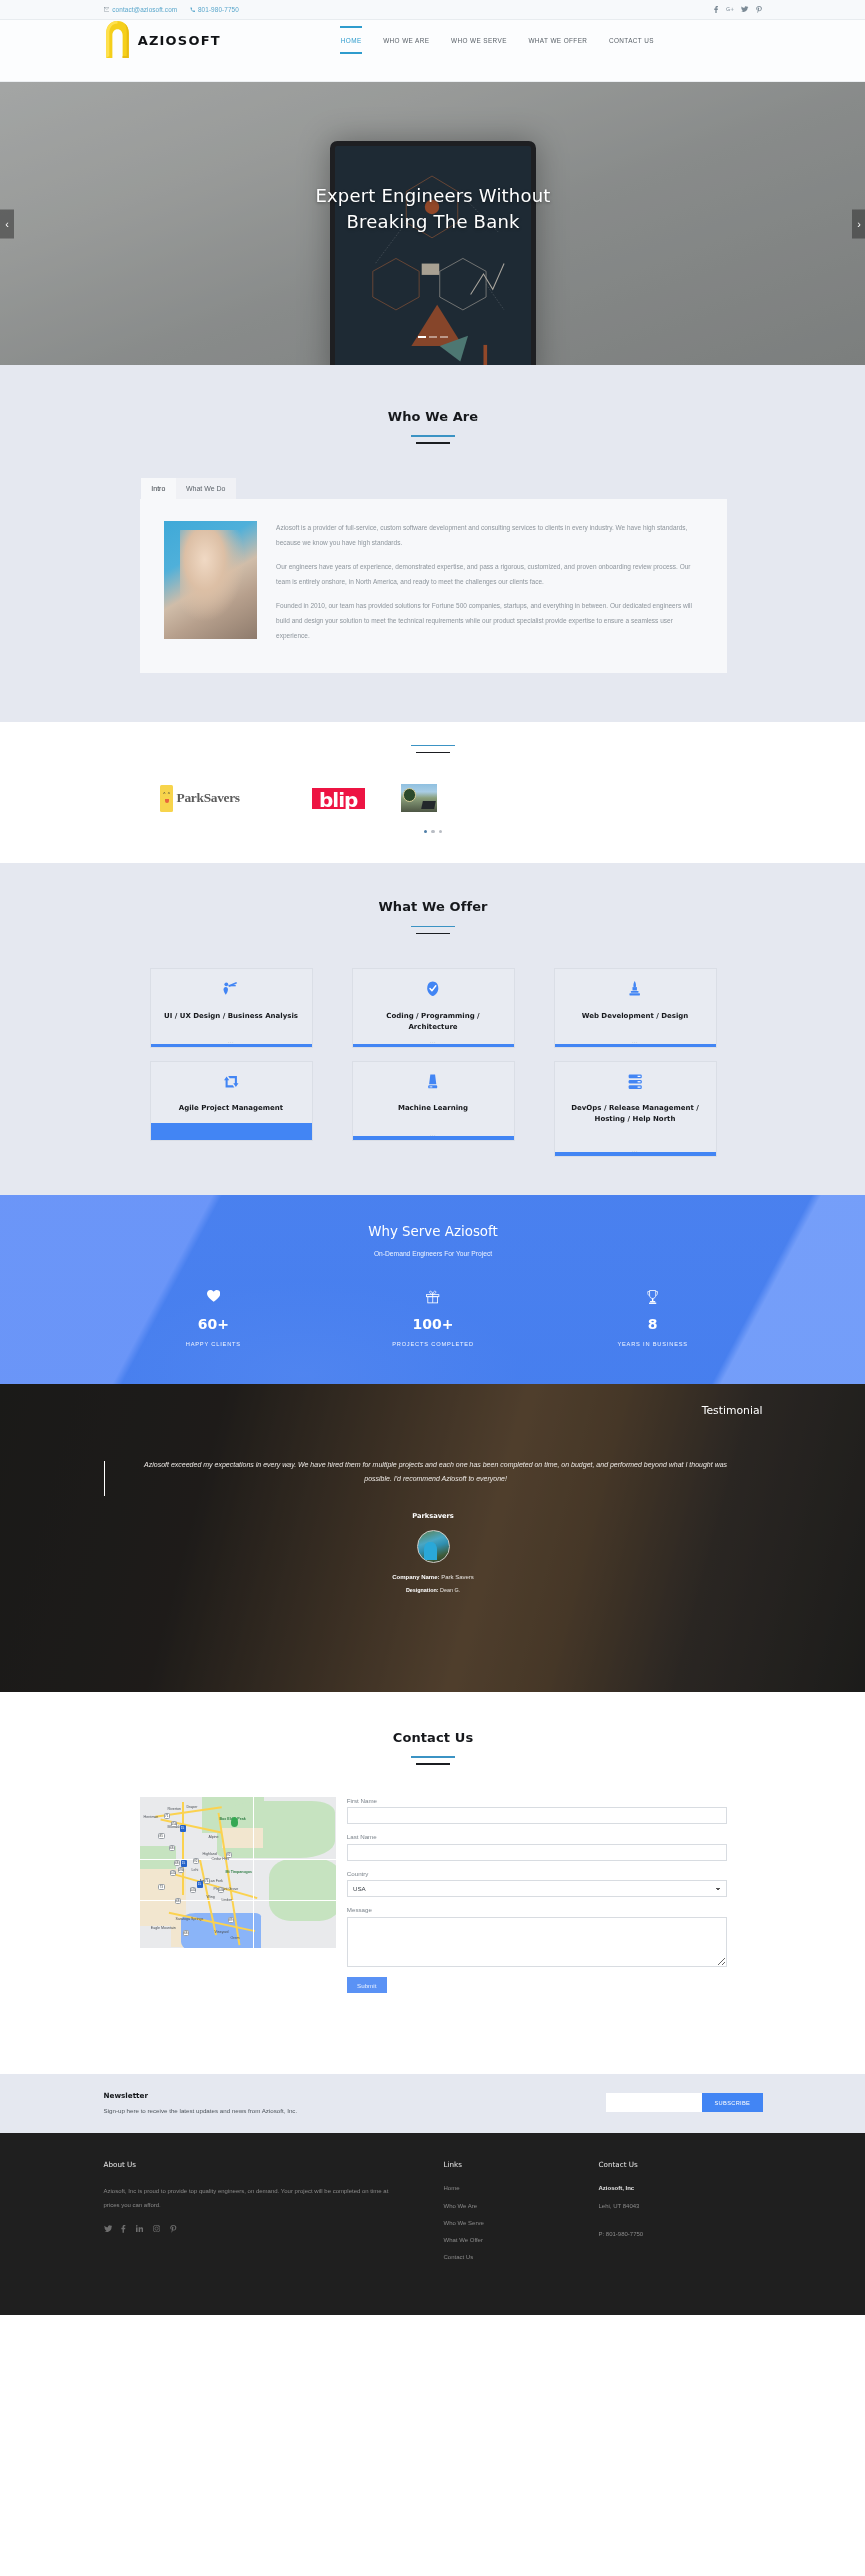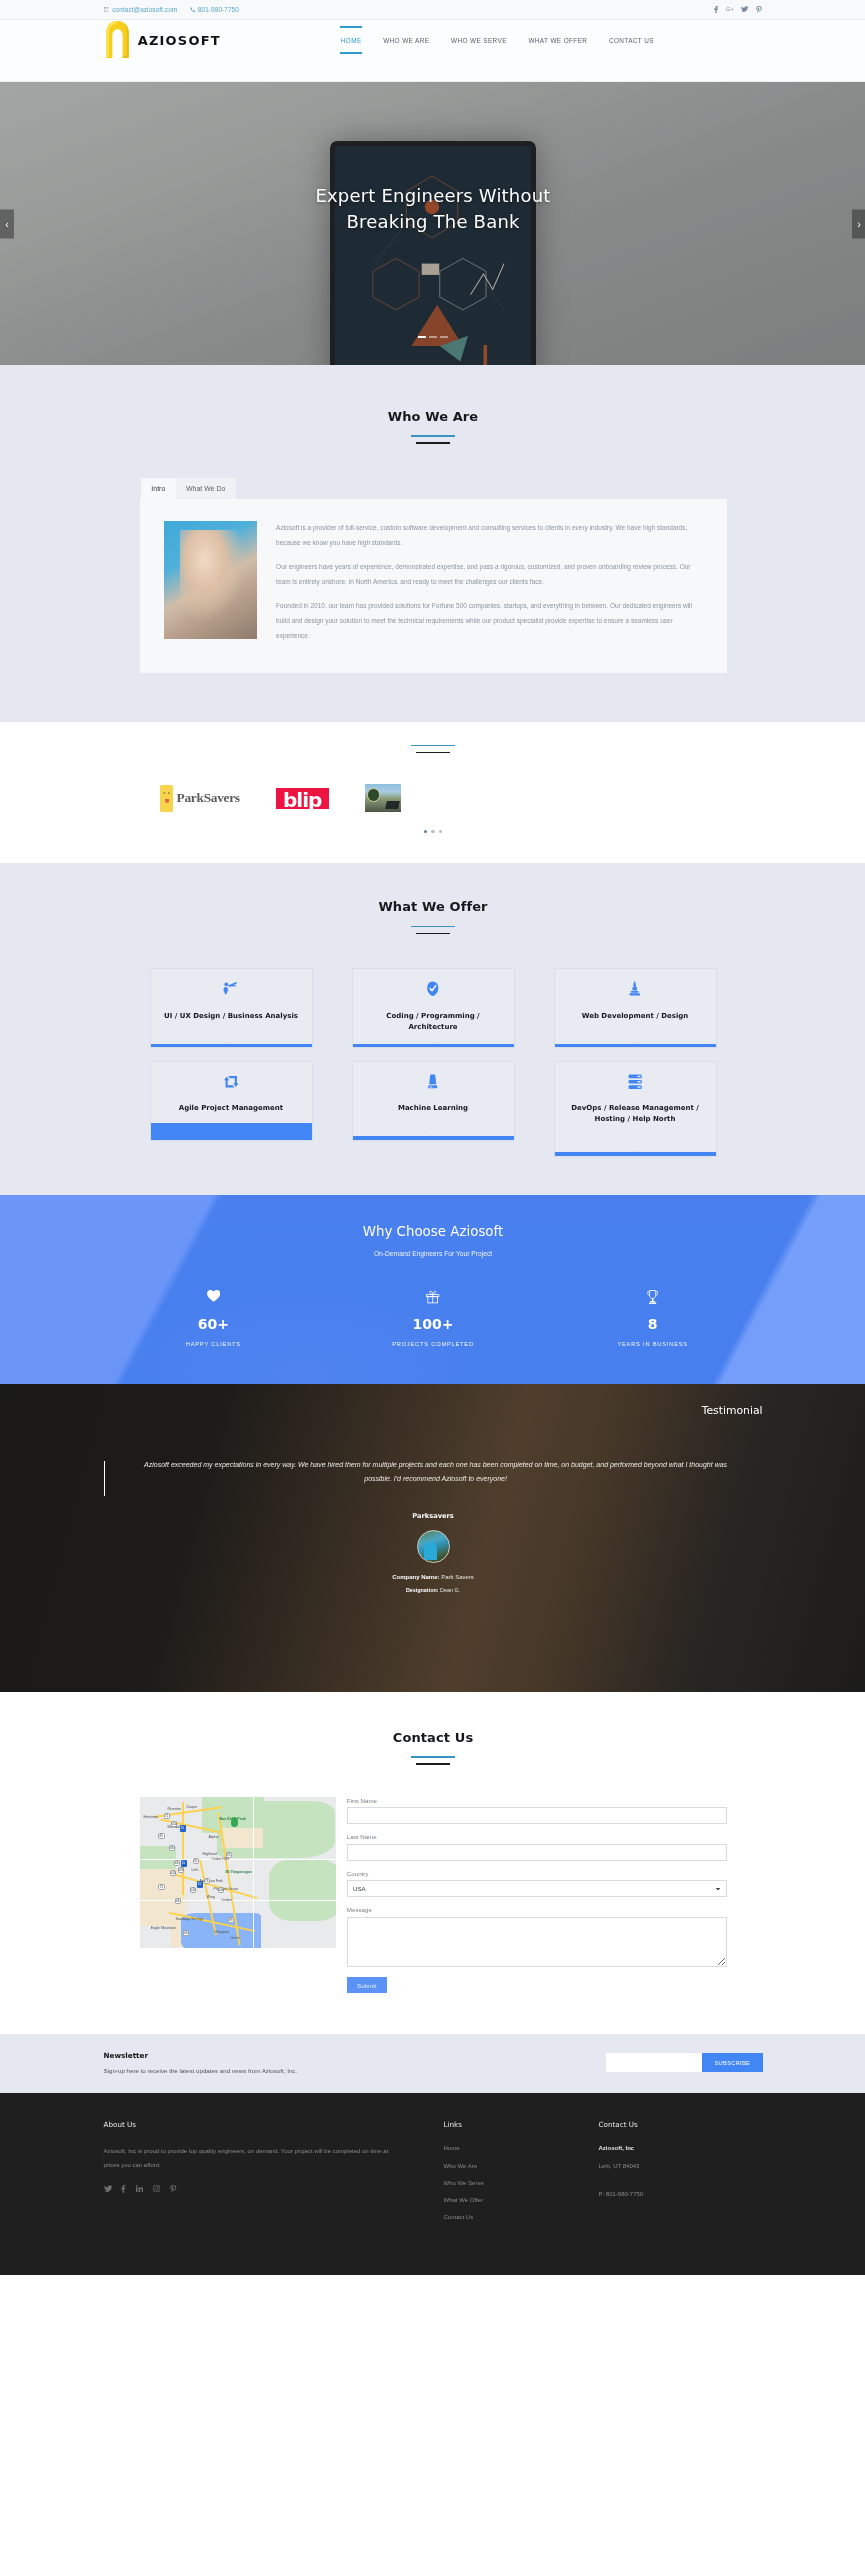--- a/index.html
+++ b/index.html
@@ -149,20 +149,21 @@
     align-items:center; justify-content:center; gap:1.5px;
   }
   .ps-eyes { font-size: 4.6px; color: #333; letter-spacing:0.5px; line-height:1;}
   .ps-mouth { width:4.1px;height:4.1px;background:#e8663c;border-radius:0 0 50% 50%;}
   .ps-text { font-size: 13.4px; font-weight: 700; color: #5c5c5c;
      font-family:"Liberation Serif", serif; letter-spacing: -0.3px;}
   .logo-blip {
     background: #ed1443; color: #fff; font-size: 20px; font-weight: 800;
     line-height: .82; padding: 4.1px 7.2px 1px; letter-spacing: -1px;
     font-family: "DejaVu Sans", sans-serif;
+    margin-left: 36px;
   }
   .logo-train {
     width: 36px; height: 28px;
     background: linear-gradient(180deg,#8fc0e0 0%,#a9cde4 28%,#8a9f7b 50%,#6f7f63 72%,#4d5644 100%);
     position: relative; overflow:hidden;
   }
   .logo-train::before{content:"";position:absolute;left:2.1px;top:4.1px;width:11.3px;height:11.3px;
      border-radius:50%;background:#2d4a2c;border:1px solid #d9cf9a;}
   .logo-train::after{content:"";position:absolute;right:1px;bottom:3.1px;width:13.4px;height:8.2px;
      background:#23282b;transform:skewX(-12deg);}
@@ -287,21 +288,21 @@
     width: 100%; height: 50px; border: 0.5px solid #d8dce1; background:#fff;
     margin-bottom: 8.8px; padding: 4.1px 5.2px; font-size: 6.2px; resize: vertical;
     font-family:"Liberation Sans", sans-serif;
   }
   .f-submit {
     background: #5a92f5; color:#e9f1ff; border:none; font-size: 6.2px;
     padding: 4.1px 10.3px; cursor:pointer; font-family:"Liberation Sans", sans-serif;
   }
 
   
-  .news { background:#e5e8f0; padding: 17.5px 0 18.5px; }
+  .news { background:#e5e8f0; padding: 17.5px 0 18.5px; margin-top: 40px; }
   .news-inner { width: 659px; margin: 0 auto; display:flex; align-items:center; }
   .news-left { width: 381px; }
   .news-left h3 { font-size: 7.2px; font-weight:700; color:#14161a;
      font-family:"DejaVu Sans", sans-serif; }
   .news-left p { font-size: 6.2px; color: #4d545b; margin-top: 7.2px; }
   .news-right { display:flex; margin-left: auto; }
   .news-input { width: 96px; height: 18.5px; border: none; background:#fff;
     padding: 0 5.2px; font-size:6.2px; font-family:"Liberation Sans", sans-serif; }
   .news-btn { background:#4285f4; color:#fff; border:none; font-size:5.7px;
     letter-spacing: 0.3px; padding: 0 12.4px; height:18.5px; cursor:pointer;
@@ -559,21 +560,21 @@
       <div class="ocard-ellipsis">...</div>
       <div class="ocard-bar"></div>
     </div>
 
   </div>
 </div>
 
 <div class="why">
   <div class="why-bg"></div>
   <div class="why-inner">
-    <div class="why-title">Why Choose Aziosoft</div>
+    <div class="why-title">Why Serve Aziosoft</div>
     <div class="why-sub">On-Demand Engineers For Your Project</div>
     <div class="why-stats">
       <div class="why-stat">
         <div class="ic">
           <svg width="13.4" height="12.4" viewBox="0 0 26 24">
               <path d="M13 23 C4 16 0 11 0 6.8 C0 3 3 0 6.6 0 C9 0 11.5 1.3 13 3.6 C14.5 1.3 17 0 19.4 0 C23 0 26 3 26 6.8 C26 11 22 16 13 23 Z" fill="#ffffff"></path>
             </svg>
         </div>
         <div class="num">60+</div>
         <div class="lbl">HAPPY CLIENTS</div>

